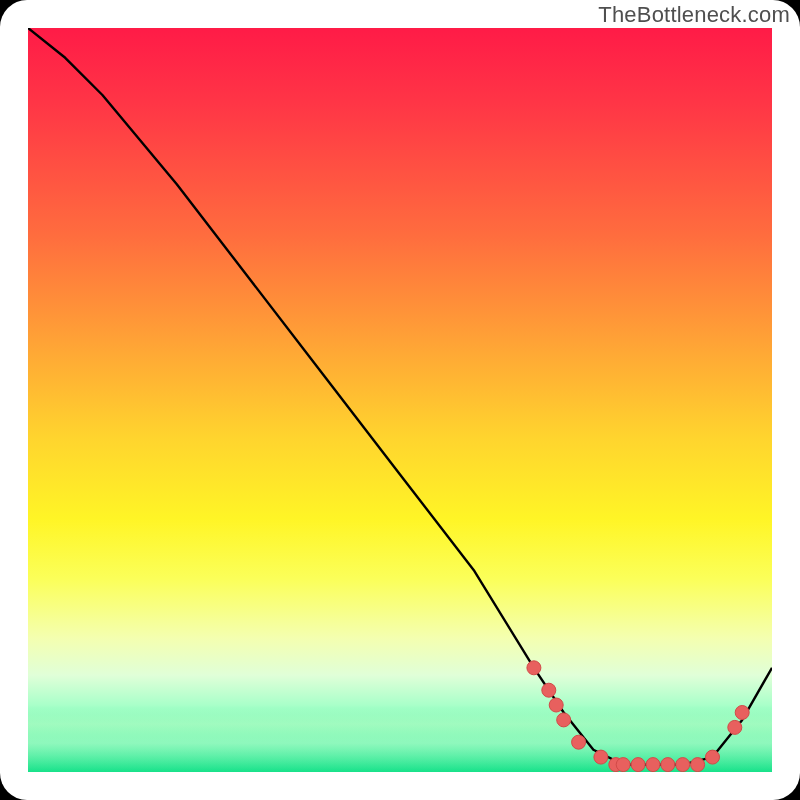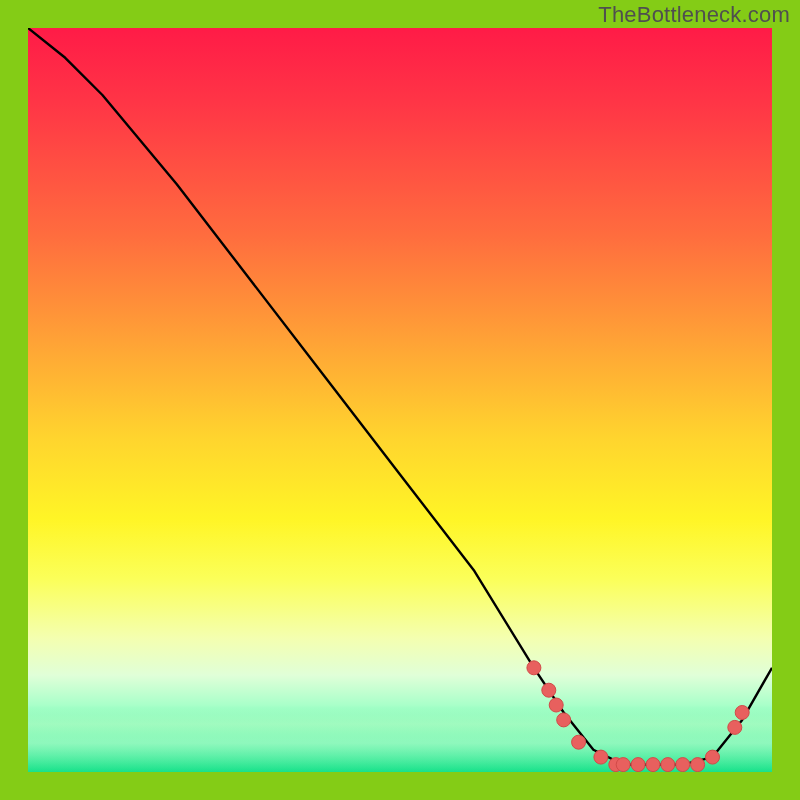--- a/index.html
+++ b/index.html
@@ -8,21 +8,22 @@
     width: 800px;
     height: 800px;
     background: #000;
     font-family: Arial, Helvetica, sans-serif;
     overflow: hidden;
   }
   .frame {
     position: relative;
     width: 800px;
     height: 800px;
-    background: #84cc16;
+    background: #ffffff;
+    border-radius: 27px;
   }
   .watermark {
     position: absolute;
     top: 2px;
     right: 10px;
     color: #4f4f4f;
     font-size: 22px;
     font-weight: 500;
     letter-spacing: 0.2px;
   }

